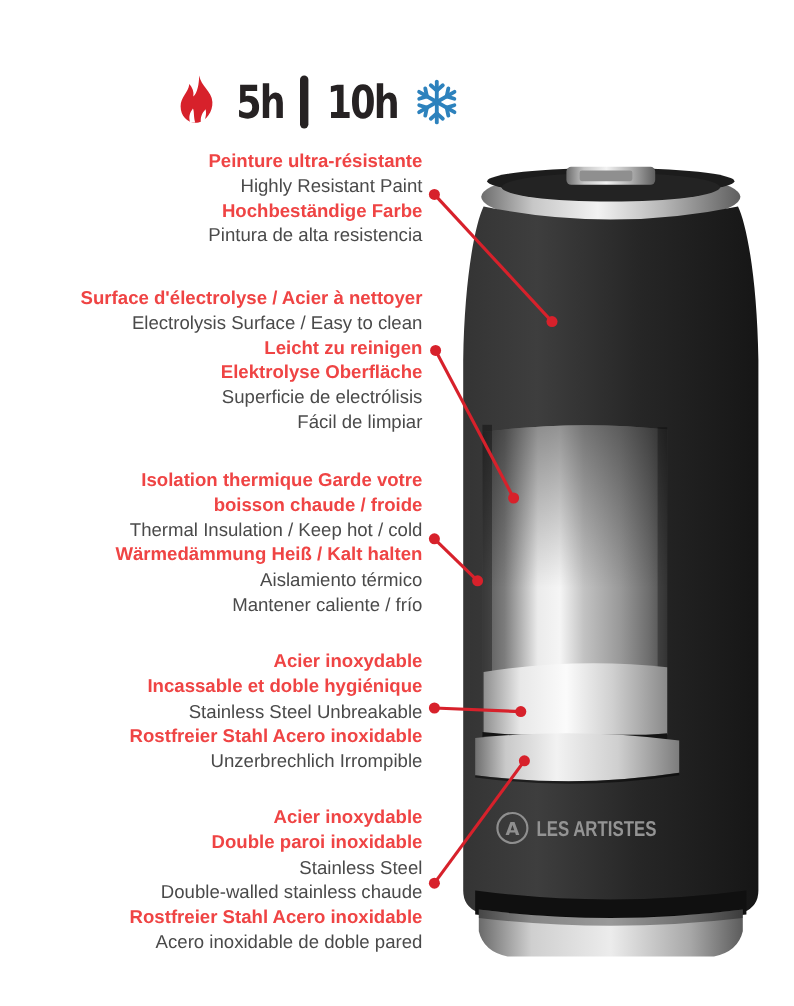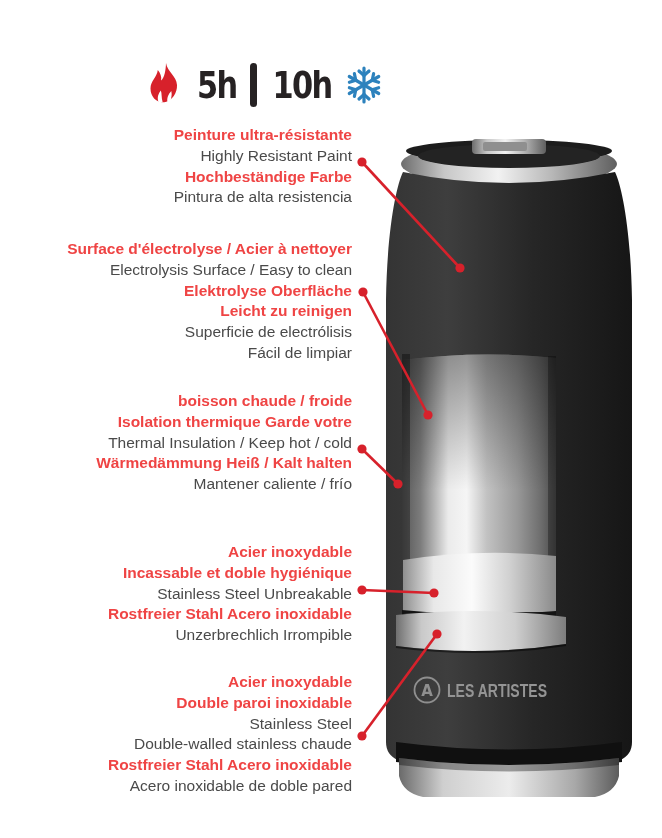--- a/index.html
+++ b/index.html
@@ -80,31 +80,32 @@
   <div class="anno" id="a1">
     <div class="ln b">Peinture ultra-résistante</div>
     <div class="ln">Highly Resistant Paint</div>
     <div class="ln b">Hochbeständige Farbe</div>
     <div class="ln">Pintura de alta resistencia</div>
   </div>
 
   <div class="anno" id="a2">
     <div class="ln b">Surface d'électrolyse / Acier à nettoyer</div>
     <div class="ln">Electrolysis Surface / Easy to clean</div>
+    <div class="ln b">Leicht zu reinigen</div>
     <div class="ln b">Elektrolyse Oberfläche</div>
-    <div class="ln b">Leicht zu reinigen</div>
     <div class="ln">Superficie de electrólisis</div>
     <div class="ln">Fácil de limpiar</div>
   </div>
 
   <div class="anno" id="a3">
+    <div class="ln b">Isolation thermique Garde votre</div>
     <div class="ln b">boisson chaude / froide</div>
-    <div class="ln b">Isolation thermique Garde votre</div>
     <div class="ln">Thermal Insulation / Keep hot / cold</div>
     <div class="ln b">Wärmedämmung Heiß / Kalt halten</div>
+    <div class="ln">Aislamiento térmico</div>
     <div class="ln">Mantener caliente / frío</div>
   </div>
 
   <div class="anno" id="a4">
     <div class="ln b">Acier inoxydable</div>
     <div class="ln b">Incassable et doble hygiénique</div>
     <div class="ln">Stainless Steel Unbreakable</div>
     <div class="ln b">Rostfreier Stahl Acero inoxidable</div>
     <div class="ln">Unzerbrechlich Irrompible</div>
   </div>

